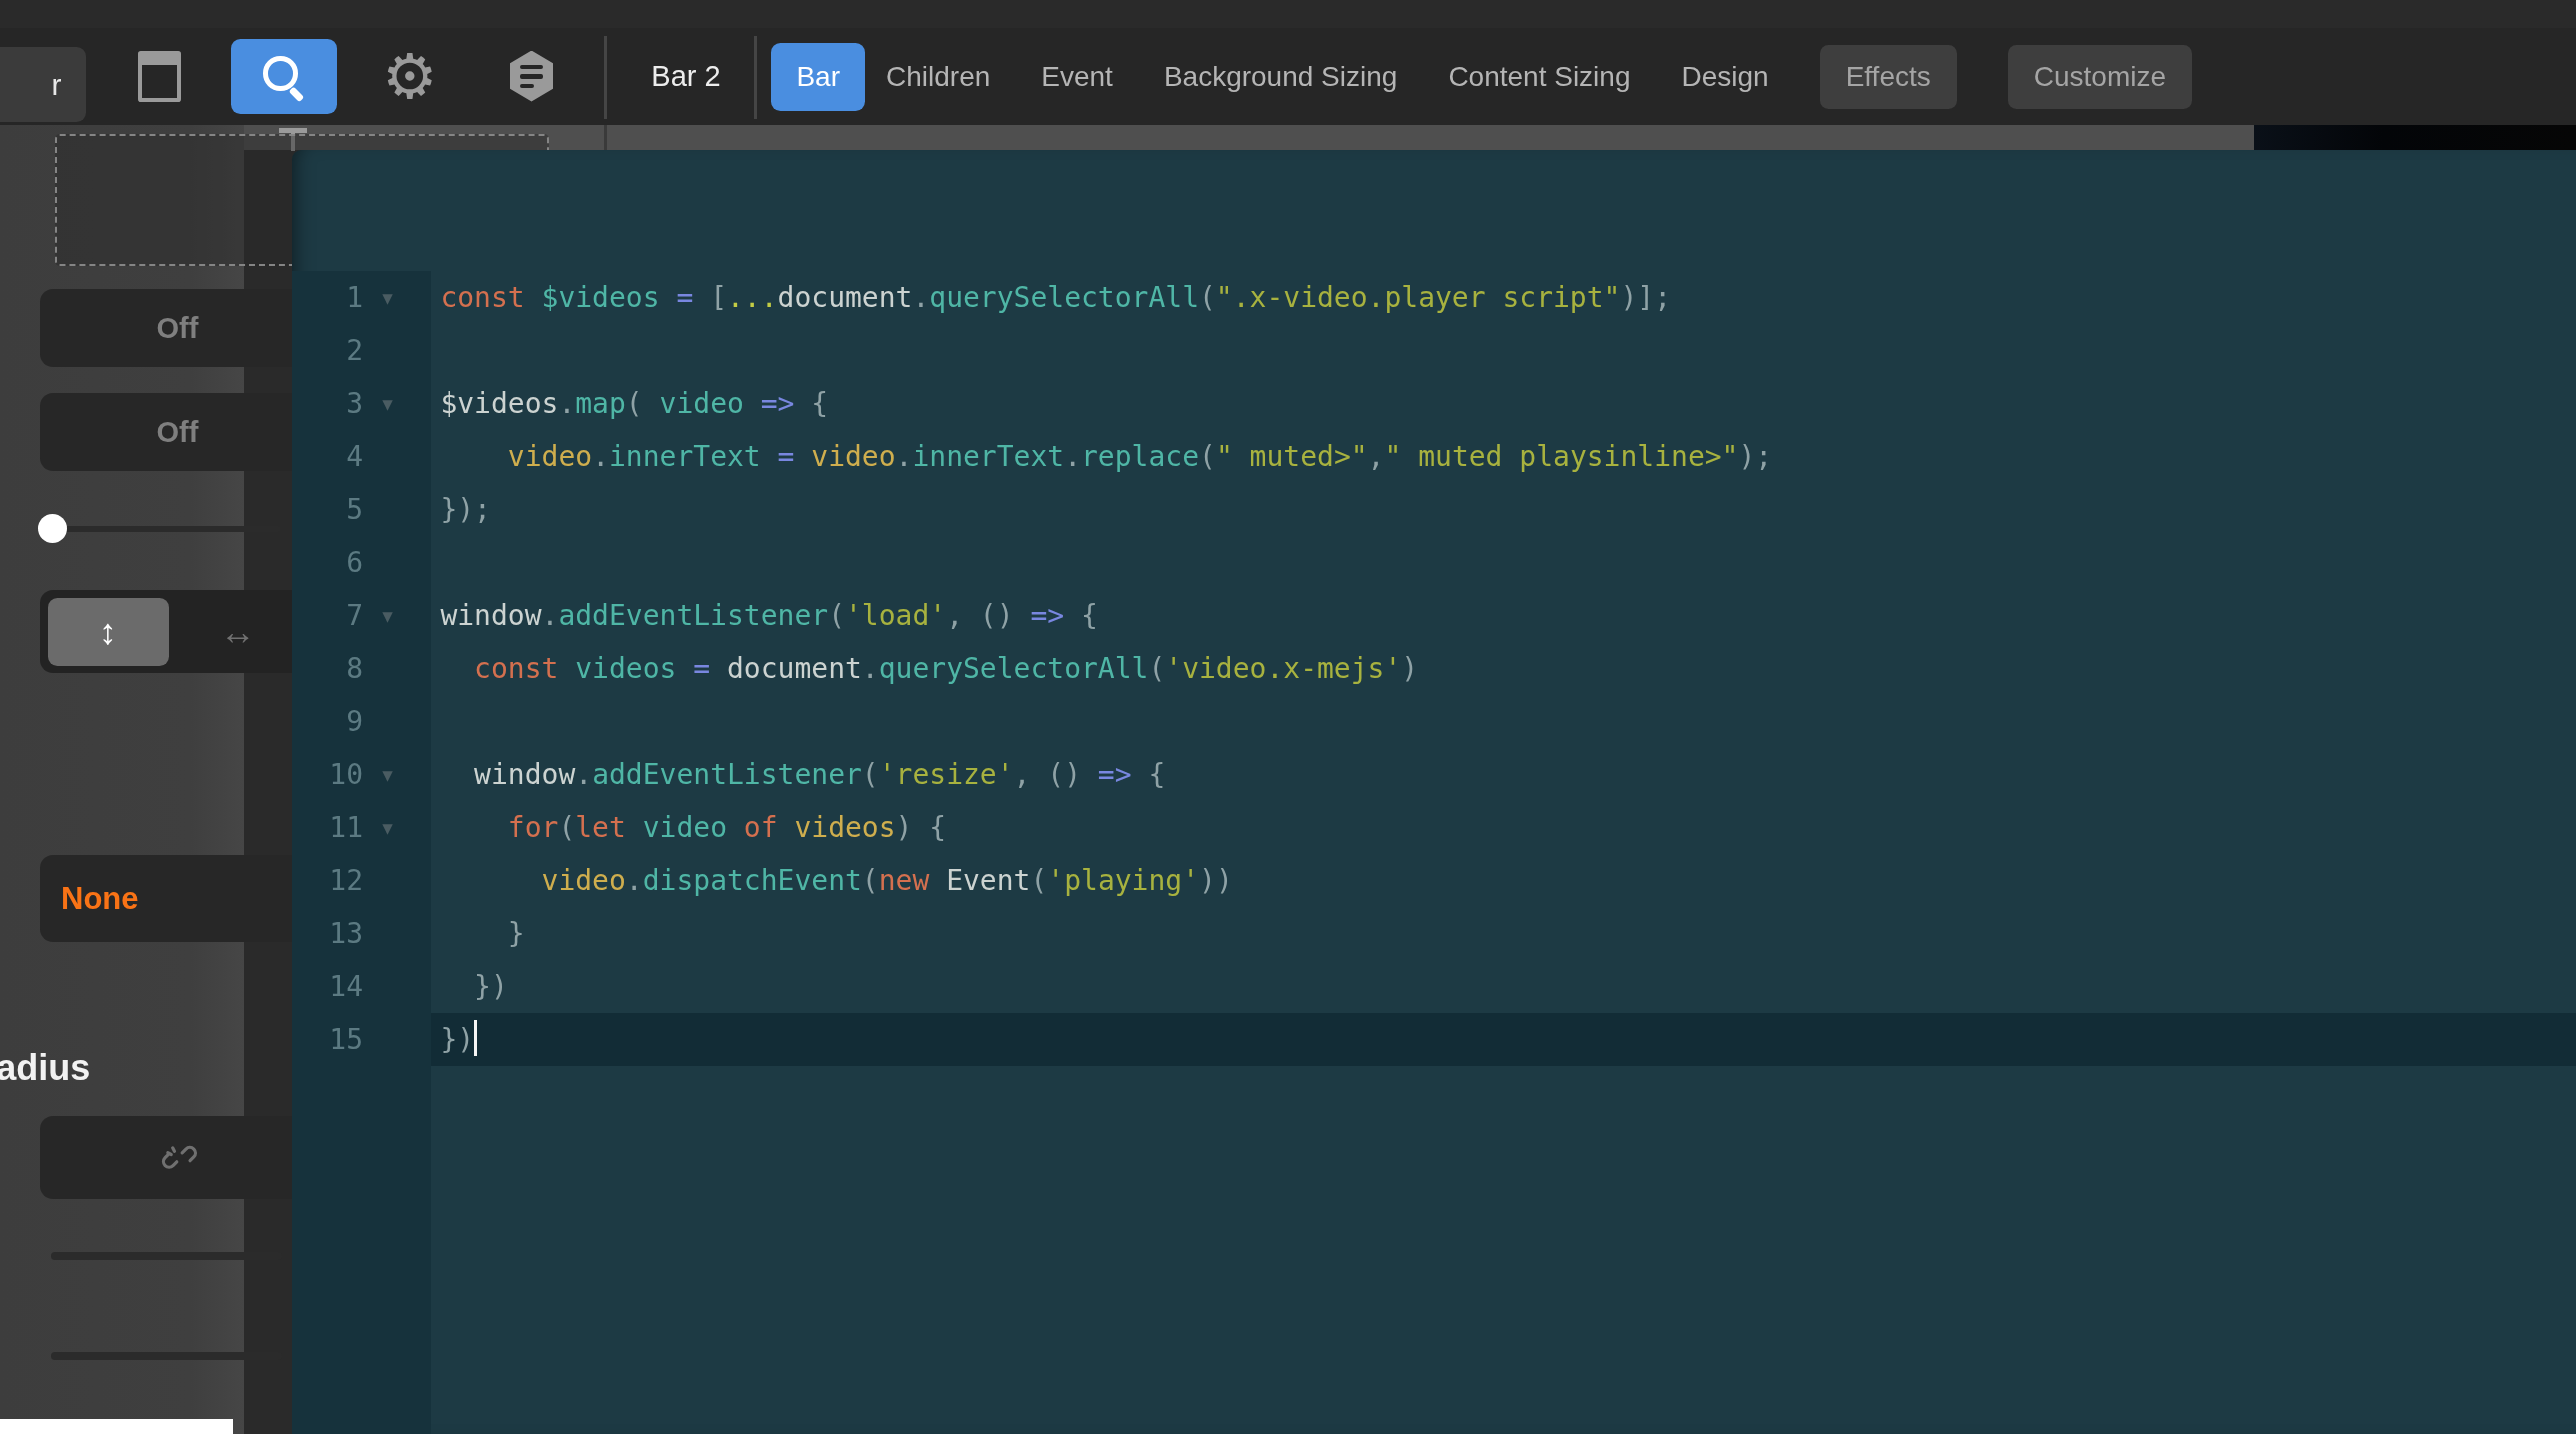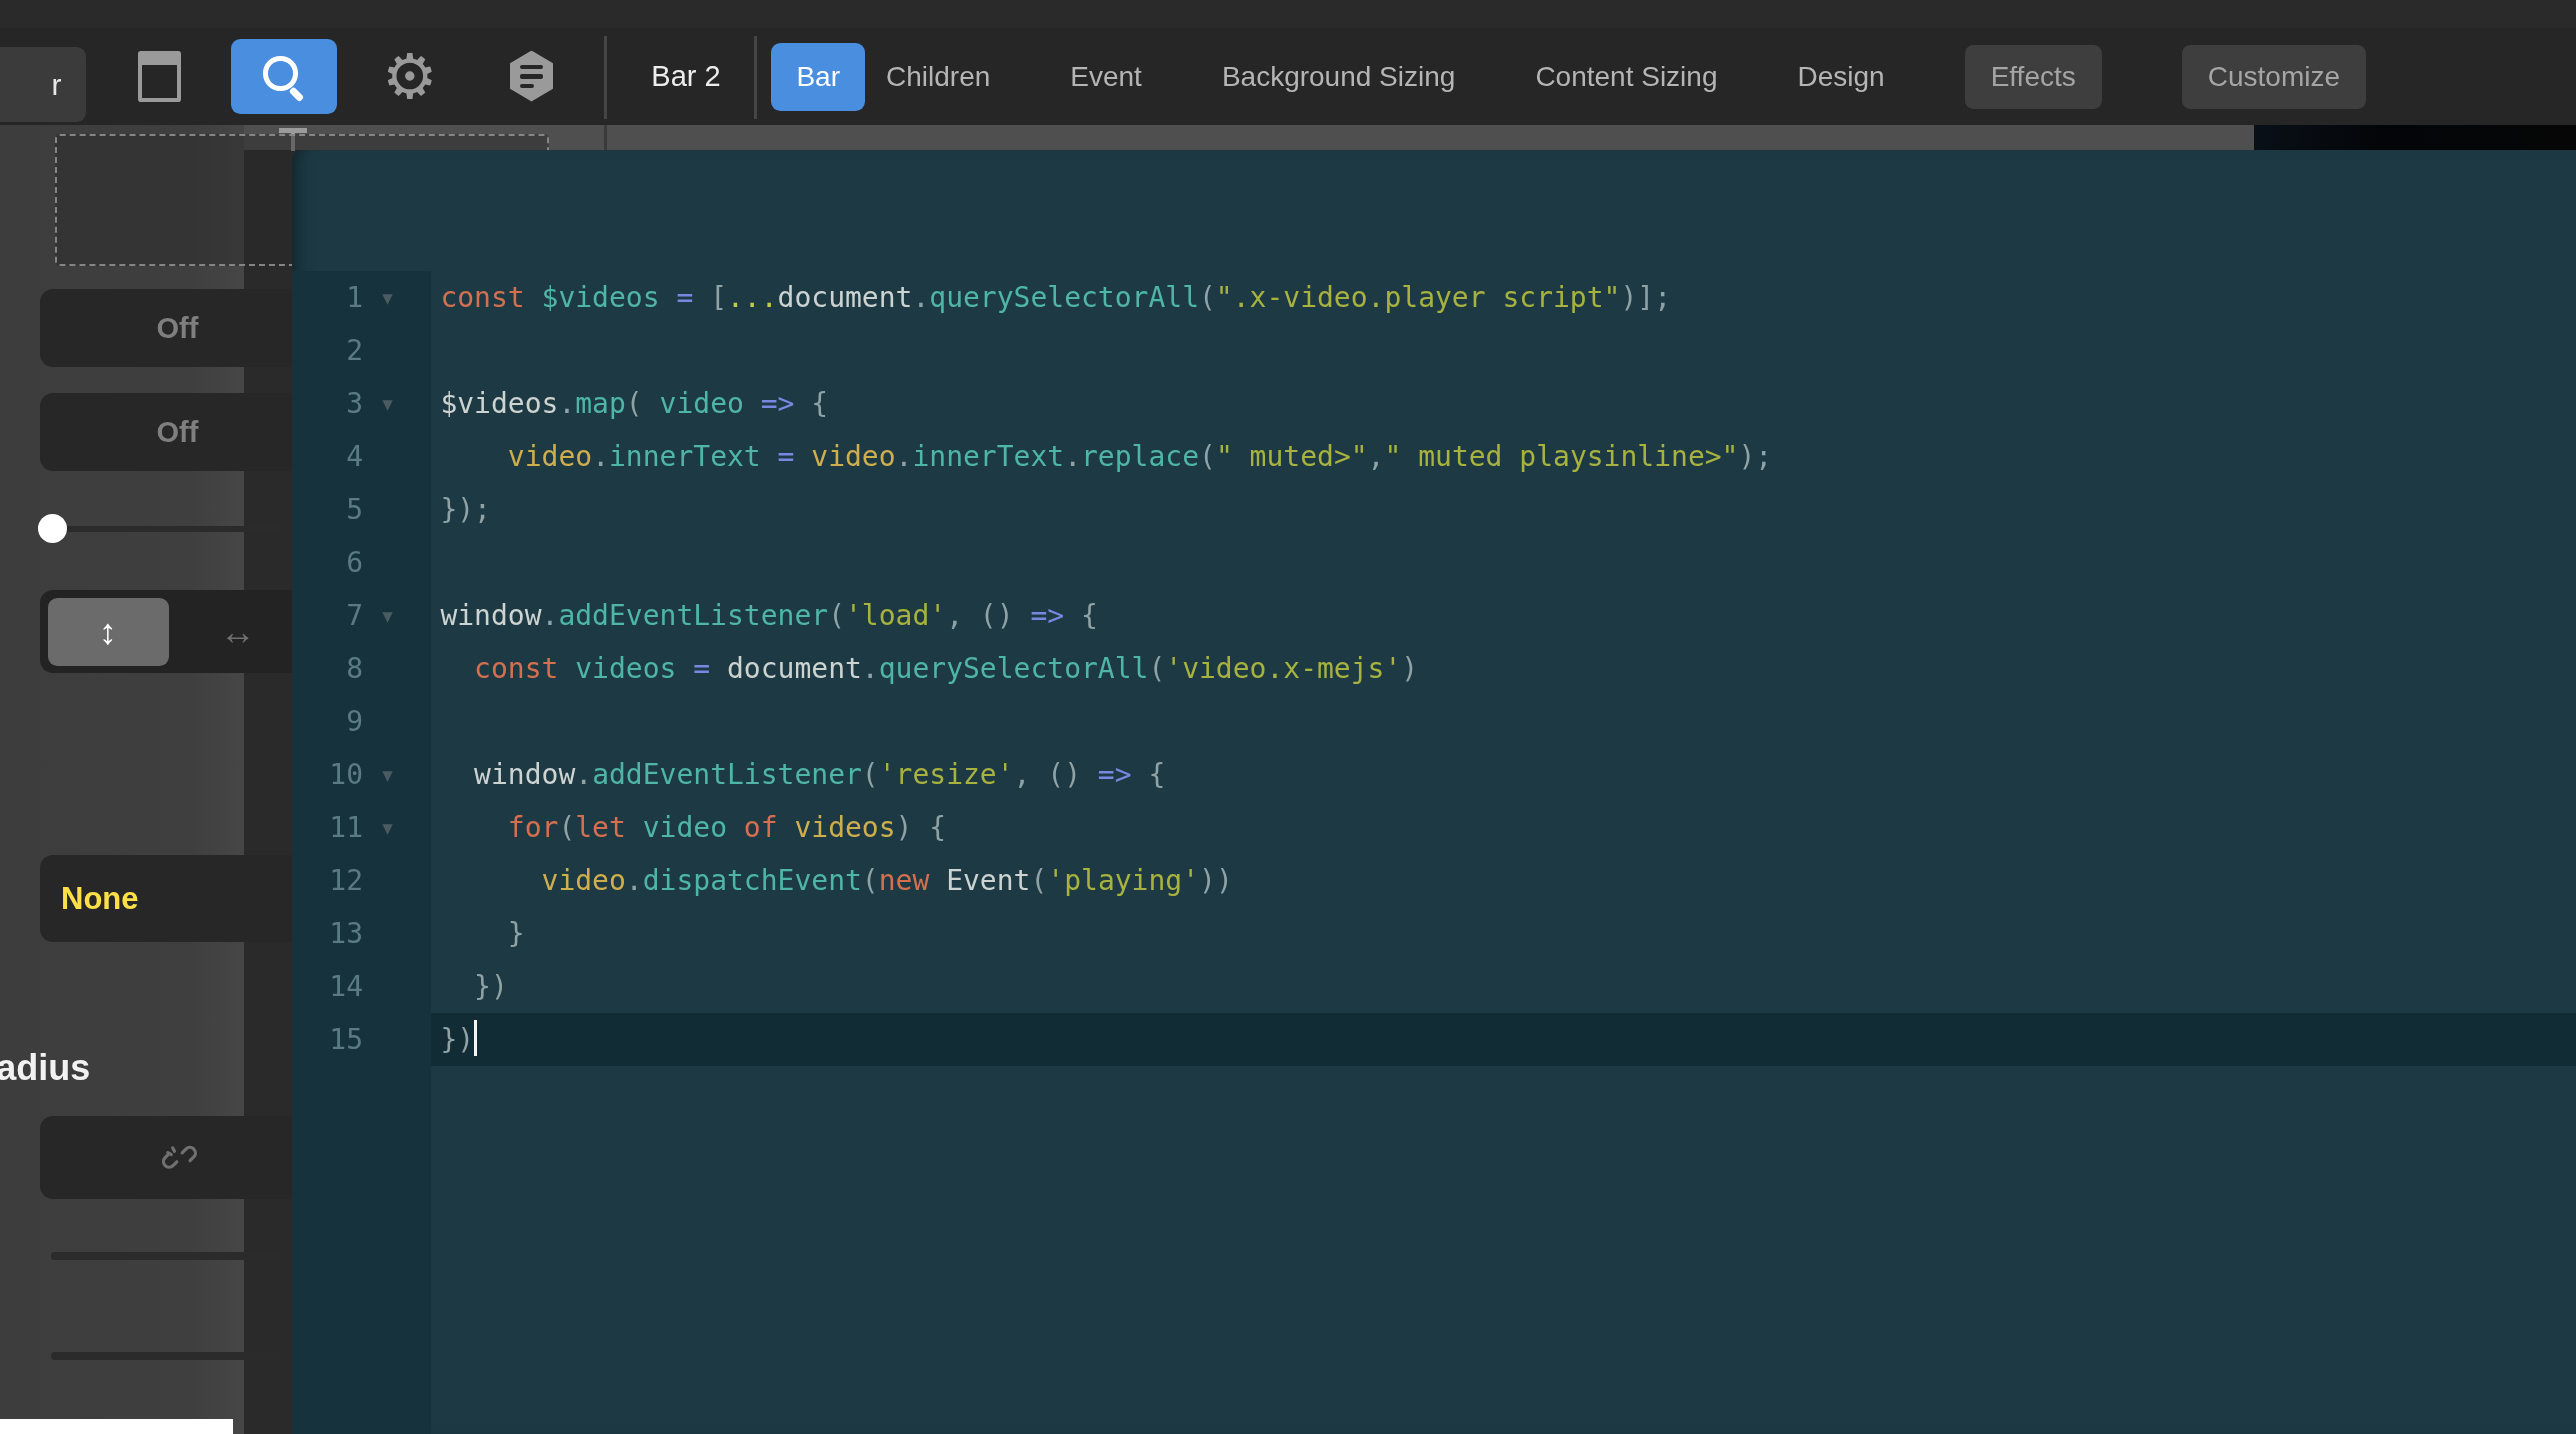--- a/index.html
+++ b/index.html
@@ -37,21 +37,21 @@
   .srch:after{content:"";position:absolute;left:24.5px;top:26px;width:6.6px;height:15px;background:#fff;border-radius:2.8px;transform:rotate(-45deg);}
   .gear{position:absolute;left:382px;top:13px;font-size:62px;color:#9a9a9a;line-height:72px;}
   .hex{position:absolute;left:510px;top:22.6px;width:43px;height:51px;background:#9a9a9a;
        clip-path:polygon(50% 0,100% 25%,100% 75%,50% 100%,0 75%,0 25%);}
   .hex i{position:absolute;left:10.4px;height:4.7px;background:#262626;border-radius:1.9px;}
   .tb-divider{position:absolute;top:7.5px;width:2.8px;height:83px;background:#454545;}
   .crumb{position:absolute;left:622px;top:0;width:128px;height:97px;line-height:97px;text-align:center;
          color:#ededed;font-size:29px;}
   .bar-active{position:absolute;left:771px;top:15px;height:68px;line-height:68px;padding:0 25.4px;background:var(--accent);
               border-radius:9.4px;color:#fff;font-size:28px;}
-  .ttabs{position:absolute;left:886px;top:0;height:97px;display:flex;align-items:center;gap:80px;}
+  .ttabs{position:absolute;left:886px;top:0;height:97px;display:flex;align-items:center;gap:51px;}
   .ttab{color:#b5b5b5;font-size:28px;white-space:nowrap;}
   .ttab.btn{background:#3e3e3e;color:#a5a5a5;padding:16px 26px;border-radius:8.5px;}
 
   
   .strip{position:absolute;left:0;top:125px;width:2576px;height:25.4px;background:#4f4f4f;}
   .strip-div{position:absolute;left:604px;top:0;width:2.8px;height:25.4px;background:#3a3a3a;}
   .preview-black{position:absolute;left:2254px;top:125px;width:322px;height:25.4px;
                  background:linear-gradient(90deg,#0a1018,#030508 40%,#060606);}
   .tpin{position:absolute;left:279px;top:128px;width:28px;height:4.7px;background:#9b9b9b;}
   .tpin:after{content:"";position:absolute;left:12.2px;top:3.8px;width:3.8px;height:19px;background:#9b9b9b;}
@@ -63,21 +63,21 @@
              border-radius:4.7px;background:rgba(40,40,40,.45);}
   .side-btn{position:absolute;left:40px;width:275px;background:#272727;border-radius:13px;}
   .off-btn{height:78px;display:flex;align-items:center;justify-content:center;
            color:#7f7f7f;font-size:29px;font-weight:bold;}
   .slider-knob{position:absolute;left:38px;width:29px;height:29px;background:#fff;border-radius:50%;z-index:2;}
   .slider-track{position:absolute;background:#2b2b2b;border-radius:3.8px;}
   .seg{height:83px;display:flex;align-items:center;background:#232323;padding:7.5px;box-sizing:border-box;}
   .seg-item{flex:1;height:68px;display:flex;align-items:center;justify-content:center;
             font-size:36px;color:#707070;border-radius:9.4px;}
   .seg-item.on{background:#6b6b6b;color:#fff;flex:0 0 121px;}
-  .none-btn{height:87px;display:flex;align-items:center;color:#fde047;font-size:31px;font-weight:bold;padding-left:21px;box-sizing:border-box;}
+  .none-btn{height:87px;display:flex;align-items:center;color:#f97316;font-size:31px;font-weight:bold;padding-left:21px;box-sizing:border-box;}
   .radius-label{position:absolute;left:-3.8px;top:922px;color:#f2f2f2;font-size:36px;font-weight:bold;}
   .link-btn{height:83px;display:flex;align-items:center;justify-content:center;}
   .white-strip{position:absolute;left:0;top:1419px;width:233px;height:15px;background:#ffffff;}
 
   
   .editor{position:absolute;left:292px;top:150px;width:2284px;height:1284px;background:var(--bg);
           border-radius:9.4px 0 0 0;overflow:hidden;box-shadow:inset 15px 0 19px -13px rgba(0,0,0,.5);}
   .ed-header{height:100px;background:var(--header);display:flex;align-items:center;border-radius:9.4px 0 0 0;}
   .drag-dots{margin-left:40px;display:grid;grid-template-columns:6.6px 6.6px;grid-auto-rows:6.6px;gap:6.6px;}
   .drag-dots i{background:#c2c2c2;border-radius:50%;}

